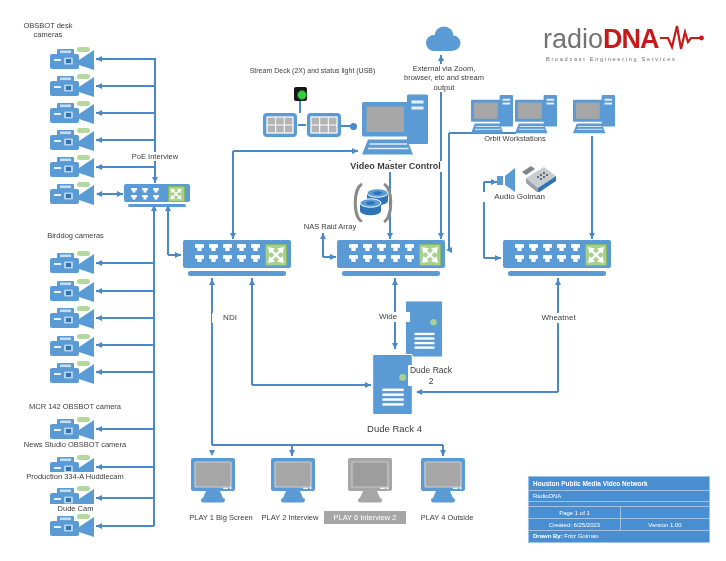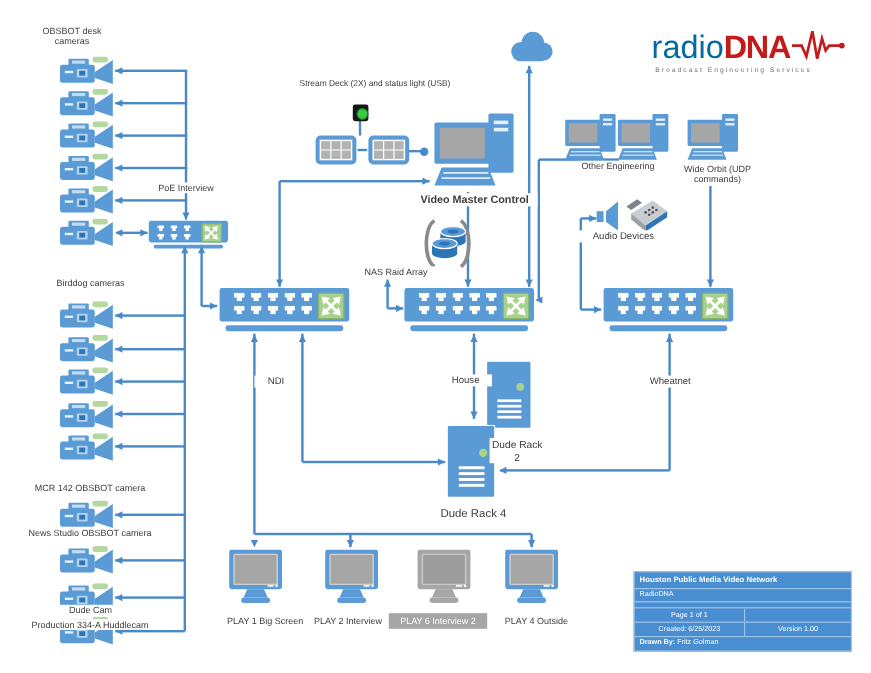--- a/index.html
+++ b/index.html
@@ -12,56 +12,56 @@
   .arr{position:absolute;width:0;height:0;z-index:2;}
   .sw{position:absolute;border-radius:2px;z-index:3;}
   .port{position:absolute;background:#fff;width:9px;height:7px;border-radius:1px;
         clip-path:polygon(0 0,100% 0,100% 55%,74% 55%,74% 100%,26% 100%,26% 55%,0 55%);}
   .port.small{width:6px;height:5px;}
   .gx{position:absolute;border-radius:1px;line-height:0;}
   .shadow{position:absolute;border-radius:2px;z-index:2;}
   .chip{color:#fff !important;background:#a6a6a6 !important;padding:2px 0;}
   
   #logo{position:absolute;left:543px;top:22px;z-index:4;white-space:nowrap;}
-  #logo .r{font-size:27px;color:#0369a1;letter-spacing:0px;}
+  #logo .r{font-size:27px;color:#737373;letter-spacing:0px;}
   #logo .d{font-size:27px;color:#c41a1a;font-weight:bold;letter-spacing:-1px;}
   #logo svg{vertical-align:-4px;}
   #logo .tag{font-size:5.6px;letter-spacing:1.7px;color:#6d6e71;margin-top:1px;margin-left:3px;}
   
   #tblock{position:absolute;left:528px;top:476px;width:182px;height:67px;background:#4a8ed2;
           border:1px solid #9dc3e6;box-sizing:border-box;color:#fff;z-index:4;font-size:6px;}
   #tblock .row{border-bottom:1px solid #9dc3e6;box-sizing:border-box;overflow:hidden;}
   #tblock .r1{height:14px;line-height:14px;padding-left:4px;font-weight:bold;font-size:6.5px;}
   #tblock .r2{height:11px;line-height:11px;padding-left:4px;}
   #tblock .r3{height:5px;}
   #tblock .cols{display:flex;height:12px;line-height:12px;}
   #tblock .c1{flex:0 0 92px;text-align:center;border-right:1px solid #9dc3e6;box-sizing:border-box;}
   #tblock .c2{flex:1;text-align:center;}
   #tblock .r6{height:11px;line-height:11px;padding-left:4px;border-bottom:none;}
 </style>
 </head>
 <body>
 
 <div id="canvas">
 
-  <div class="lbl" style="left:28px;top:21px;width:64px;">OBSBOT desk cameras</div>
+  <div class="lbl" style="left:16px;top:21px;width:64px;">OBSBOT desk cameras</div>
   <div class="lbl" style="left:28px;top:231px;width:95px;">Birddog cameras</div>
   <div class="lbl" style="left:5px;top:402px;width:140px;">MCR 142 OBSBOT camera</div>
   <div class="lbl" style="left:0px;top:440px;width:150px;">News Studio OBSBOT camera</div>
-  <div class="lbl" style="left:0px;top:472px;width:150px;margin-top:44px;">Production 334-A Huddlecam</div>
+  <div class="lbl" style="left:0px;top:472px;width:150px;">Production 334-A Huddlecam</div>
   <div class="lbl" style="left:28px;top:504px;width:95px;">Dude Cam</div>
   <div class="lbl" style="left:131px;top:152px;width:48px;">PoE Interview</div>
   <div class="lbl" style="left:230px;top:67px;width:165px;font-size:7px;">Stream Deck (2X) and status light (USB)</div>
   <div class="lbl" style="left:343px;top:161px;width:105px;font-size:9px;font-weight:bold;">Video Master Control</div>
-  <div class="lbl" style="left:482px;top:134px;width:66px;">Other Engineering</div>
-  <div class="lbl" style="left:553px;top:136px;width:90px;">Wide Orbit (UDP commands)</div>
-  <div class="lbl" style="left:482px;top:192px;width:75px;font-size:8px;">Audio Devices</div>
+  <div class="lbl" style="left:398px;top:64px;width:92px;">External via Zoom, browser, etc and stream output</div>
+  <div class="lbl" style="left:482px;top:134px;width:66px;">Orbit Workstations</div>
+  <div class="lbl" style="left:482px;top:192px;width:75px;font-size:8px;">Audio Golman</div>
   <div class="lbl" style="left:294px;top:222px;width:72px;">NAS Raid Array</div>
   <div class="lbl" style="left:212px;top:313px;width:36px;font-size:8px;">NDI</div>
-  <div class="lbl" style="left:366px;top:312px;width:44px;font-size:8px;">House</div>
+  <div class="lbl" style="left:366px;top:312px;width:44px;font-size:8px;">Wide</div>
   <div class="lbl" style="left:531px;top:313px;width:55px;font-size:8px;">Wheatnet</div>
   <div class="lbl" style="left:408px;top:365px;width:46px;font-size:8.5px;">Dude Rack 2</div>
   <div class="lbl" style="left:352px;top:423px;width:85px;font-size:9.5px;">Dude Rack 4</div>
   <div class="lbl" style="left:180px;top:513px;width:82px;">PLAY 1 Big Screen</div>
   <div class="lbl" style="left:254px;top:513px;width:72px;">PLAY 2 Interview</div>
   <div class="lbl chip" style="left:324px;top:511px;width:82px;">PLAY 6 Interview 2</div>
   <div class="lbl" style="left:412px;top:513px;width:70px;">PLAY 4 Outside</div>
 
   <div id="logo">
     <span class="r">radio</span><span class="d">DNA</span><svg width="52" height="30">

